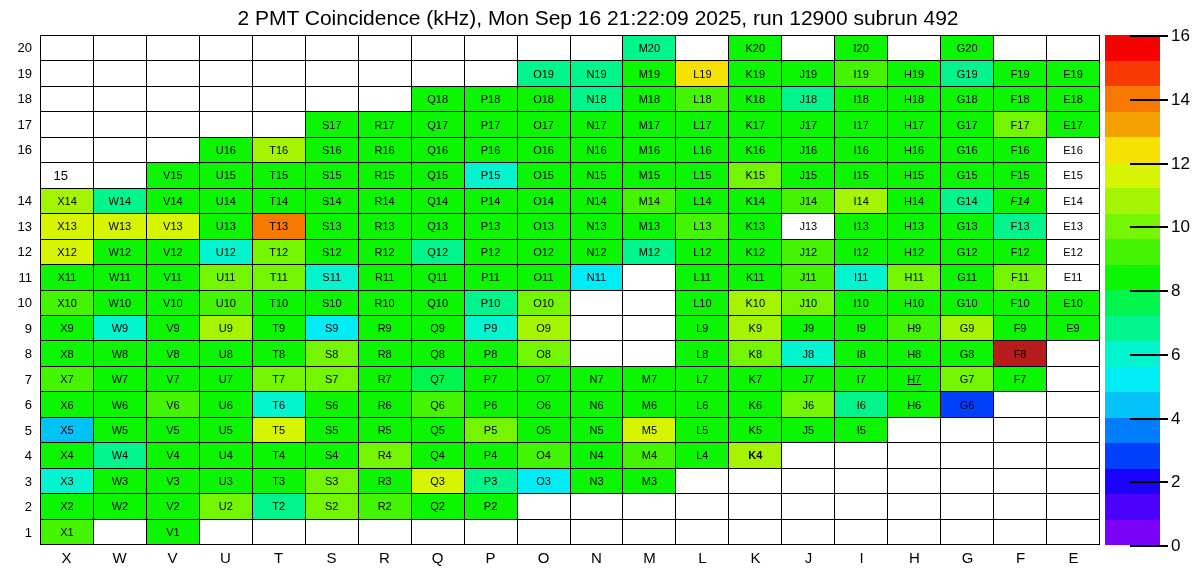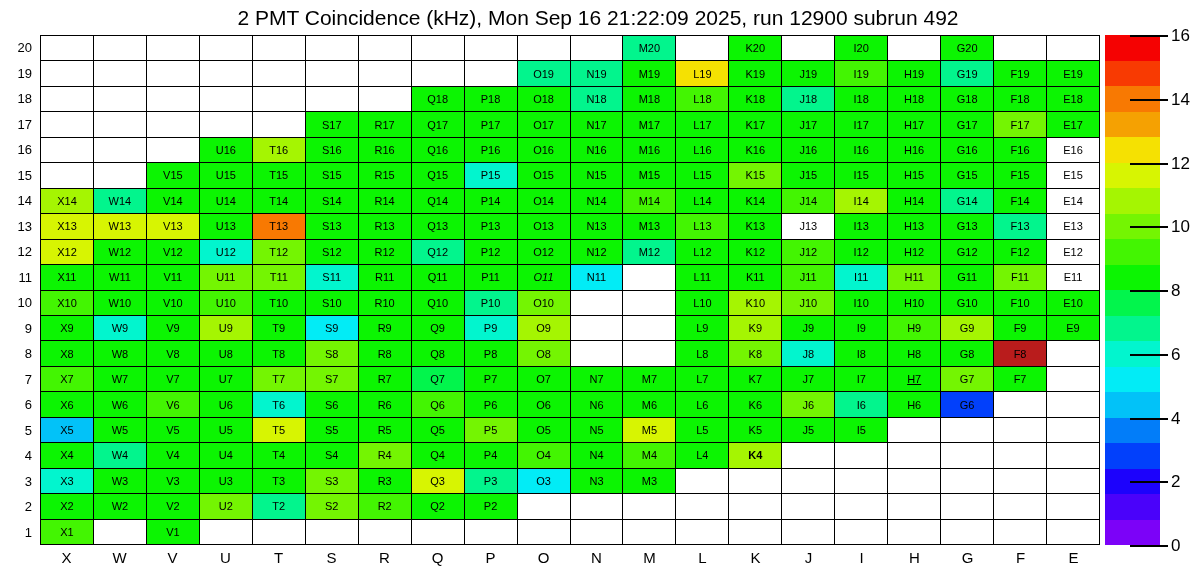--- a/index.html
+++ b/index.html
@@ -191,21 +191,21 @@
       <div class="cell" style="background: rgb(12, 245, 2);">P14</div>
       <div class="cell" style="background: rgb(12, 245, 2);">O14</div>
       <div class="cell" style="background: rgb(12, 245, 2);">N14</div>
       <div class="cell" style="background: rgb(67, 245, 2);">M14</div>
       <div class="cell" style="background: rgb(12, 245, 2);">L14</div>
       <div class="cell" style="background: rgb(12, 245, 2);">K14</div>
       <div class="cell" style="background: rgb(67, 245, 2);">J14</div>
       <div class="cell" style="background: rgb(165, 245, 2);">I14</div>
       <div class="cell" style="background: rgb(12, 245, 2);">H14</div>
       <div class="cell" style="background: rgb(2, 245, 141);">G14</div>
-      <div class="cell" style="background: rgb(12, 245, 2);">F14</div>
+      <div class="cell" style="background: rgb(12, 245, 2); font-style: italic;">F14</div>
       <div class="cell">E14</div>
       <div class="cell" style="background: rgb(215, 245, 2);">X13</div>
       <div class="cell" style="background: rgb(215, 245, 2);">W13</div>
       <div class="cell" style="background: rgb(215, 245, 2);">V13</div>
       <div class="cell" style="background: rgb(12, 245, 2);">U13</div>
       <div class="cell" style="background: rgb(248, 121, 2);">T13</div>
       <div class="cell" style="background: rgb(12, 245, 2);">S13</div>
       <div class="cell" style="background: rgb(12, 245, 2);">R13</div>
       <div class="cell" style="background: rgb(12, 245, 2);">Q13</div>
       <div class="cell" style="background: rgb(12, 245, 2);">P13</div>
@@ -242,21 +242,21 @@
       <div class="cell">E12</div>
       <div class="cell" style="background: rgb(12, 245, 2);">X11</div>
       <div class="cell" style="background: rgb(12, 245, 2);">W11</div>
       <div class="cell" style="background: rgb(12, 245, 2);">V11</div>
       <div class="cell" style="background: rgb(116, 245, 2);">U11</div>
       <div class="cell" style="background: rgb(116, 245, 2);">T11</div>
       <div class="cell" style="background: rgb(2, 245, 206);">S11</div>
       <div class="cell" style="background: rgb(12, 245, 2);">R11</div>
       <div class="cell" style="background: rgb(12, 245, 2);">Q11</div>
       <div class="cell" style="background: rgb(12, 245, 2);">P11</div>
-      <div class="cell" style="background: rgb(12, 245, 2); font-style: italic;">O11</div>
+      <div class="cell" style="background: rgb(12, 245, 2);">O11</div>
       <div class="cell" style="background: rgb(2, 236, 246);">N11</div>
       <div class="cell"></div>
       <div class="cell" style="background: rgb(12, 245, 2);">L11</div>
       <div class="cell" style="background: rgb(12, 245, 2);">K11</div>
       <div class="cell" style="background: rgb(67, 245, 2);">J11</div>
       <div class="cell" style="background: rgb(2, 245, 206);">I11</div>
       <div class="cell" style="background: rgb(116, 245, 2);">H11</div>
       <div class="cell" style="background: rgb(12, 245, 2);">G11</div>
       <div class="cell" style="background: rgb(116, 245, 2);">F11</div>
       <div class="cell">E11</div>
@@ -460,21 +460,21 @@
       <div class="cell"></div>
       <div class="cell"></div>
       <div class="cell"></div>
     </div>
   <div id="yaxis">
       <div class="ylab" style="top: 35px;">20</div>
       <div class="ylab" style="top: 60.5px;">19</div>
       <div class="ylab" style="top: 86px;">18</div>
       <div class="ylab" style="top: 111.5px;">17</div>
       <div class="ylab" style="top: 137px;">16</div>
-      <div class="ylab" style="top: 162.5px;">15</div>
+      <div class="ylab" style="top: 162.5px; padding-left: 36px;">15</div>
       <div class="ylab" style="top: 188px;">14</div>
       <div class="ylab" style="top: 213.5px;">13</div>
       <div class="ylab" style="top: 239px;">12</div>
       <div class="ylab" style="top: 264.5px;">11</div>
       <div class="ylab" style="top: 290px;">10</div>
       <div class="ylab" style="top: 315.5px;">9</div>
       <div class="ylab" style="top: 341px;">8</div>
       <div class="ylab" style="top: 366.5px;">7</div>
       <div class="ylab" style="top: 392px;">6</div>
       <div class="ylab" style="top: 417.5px;">5</div>

